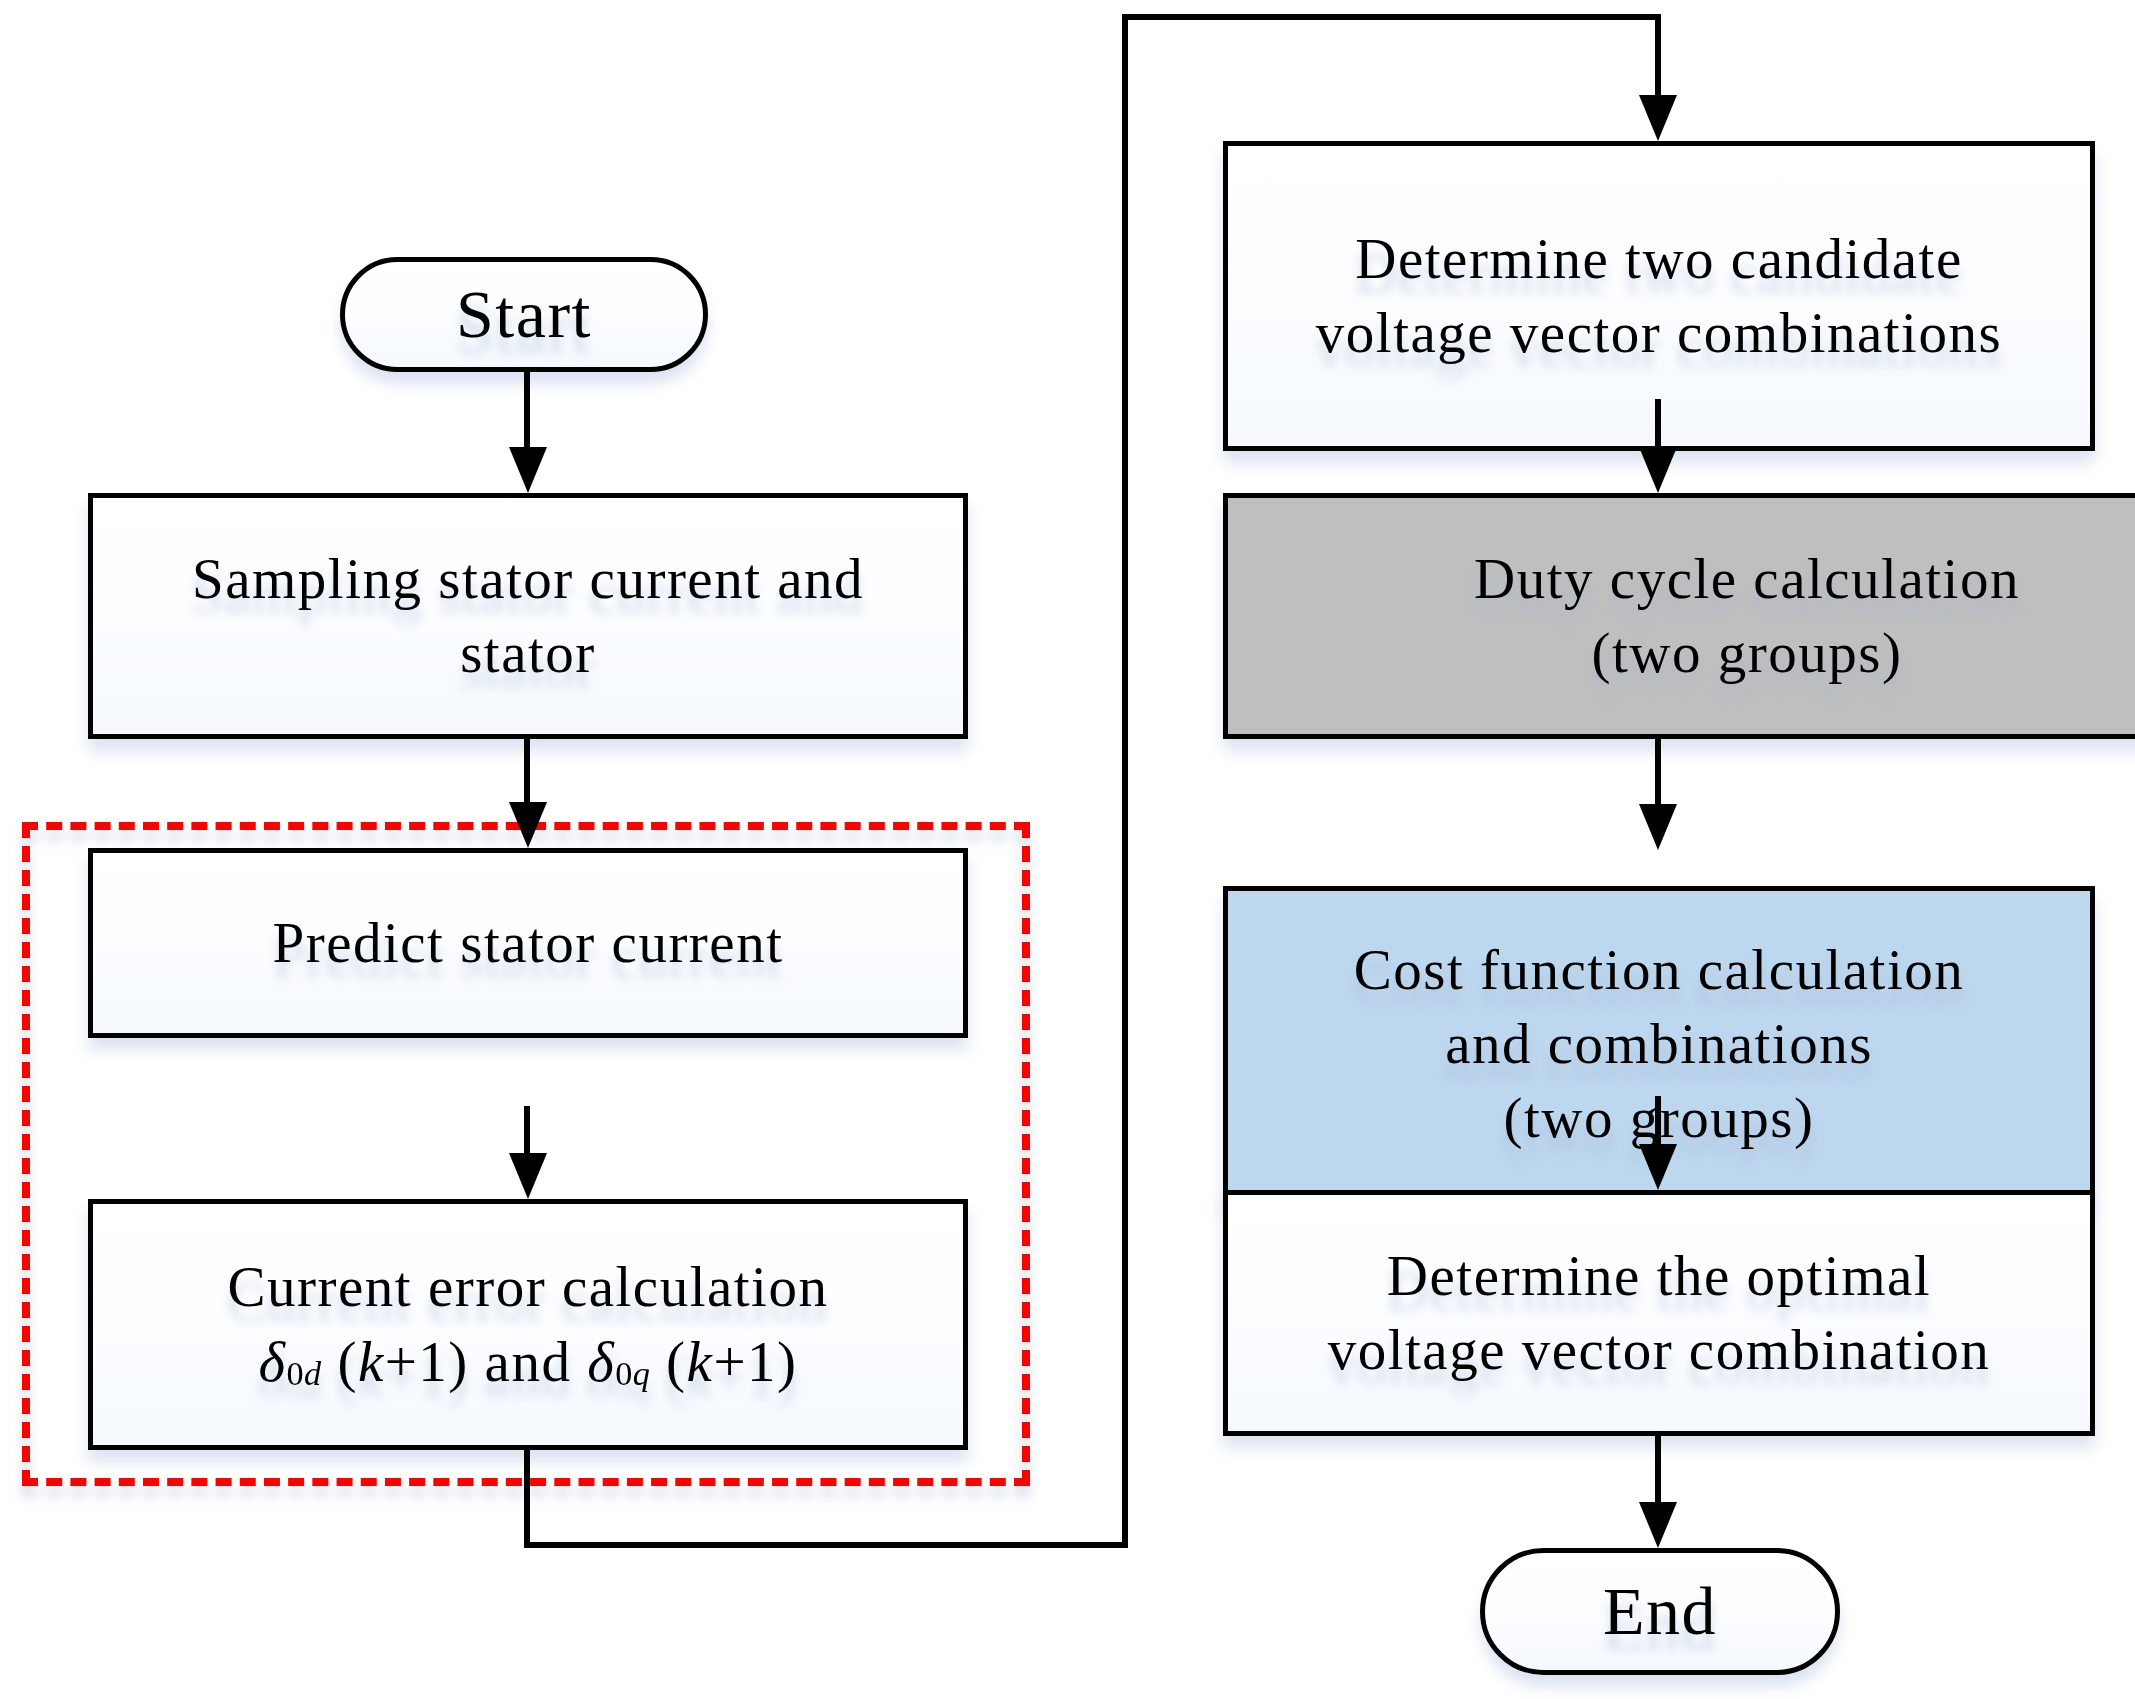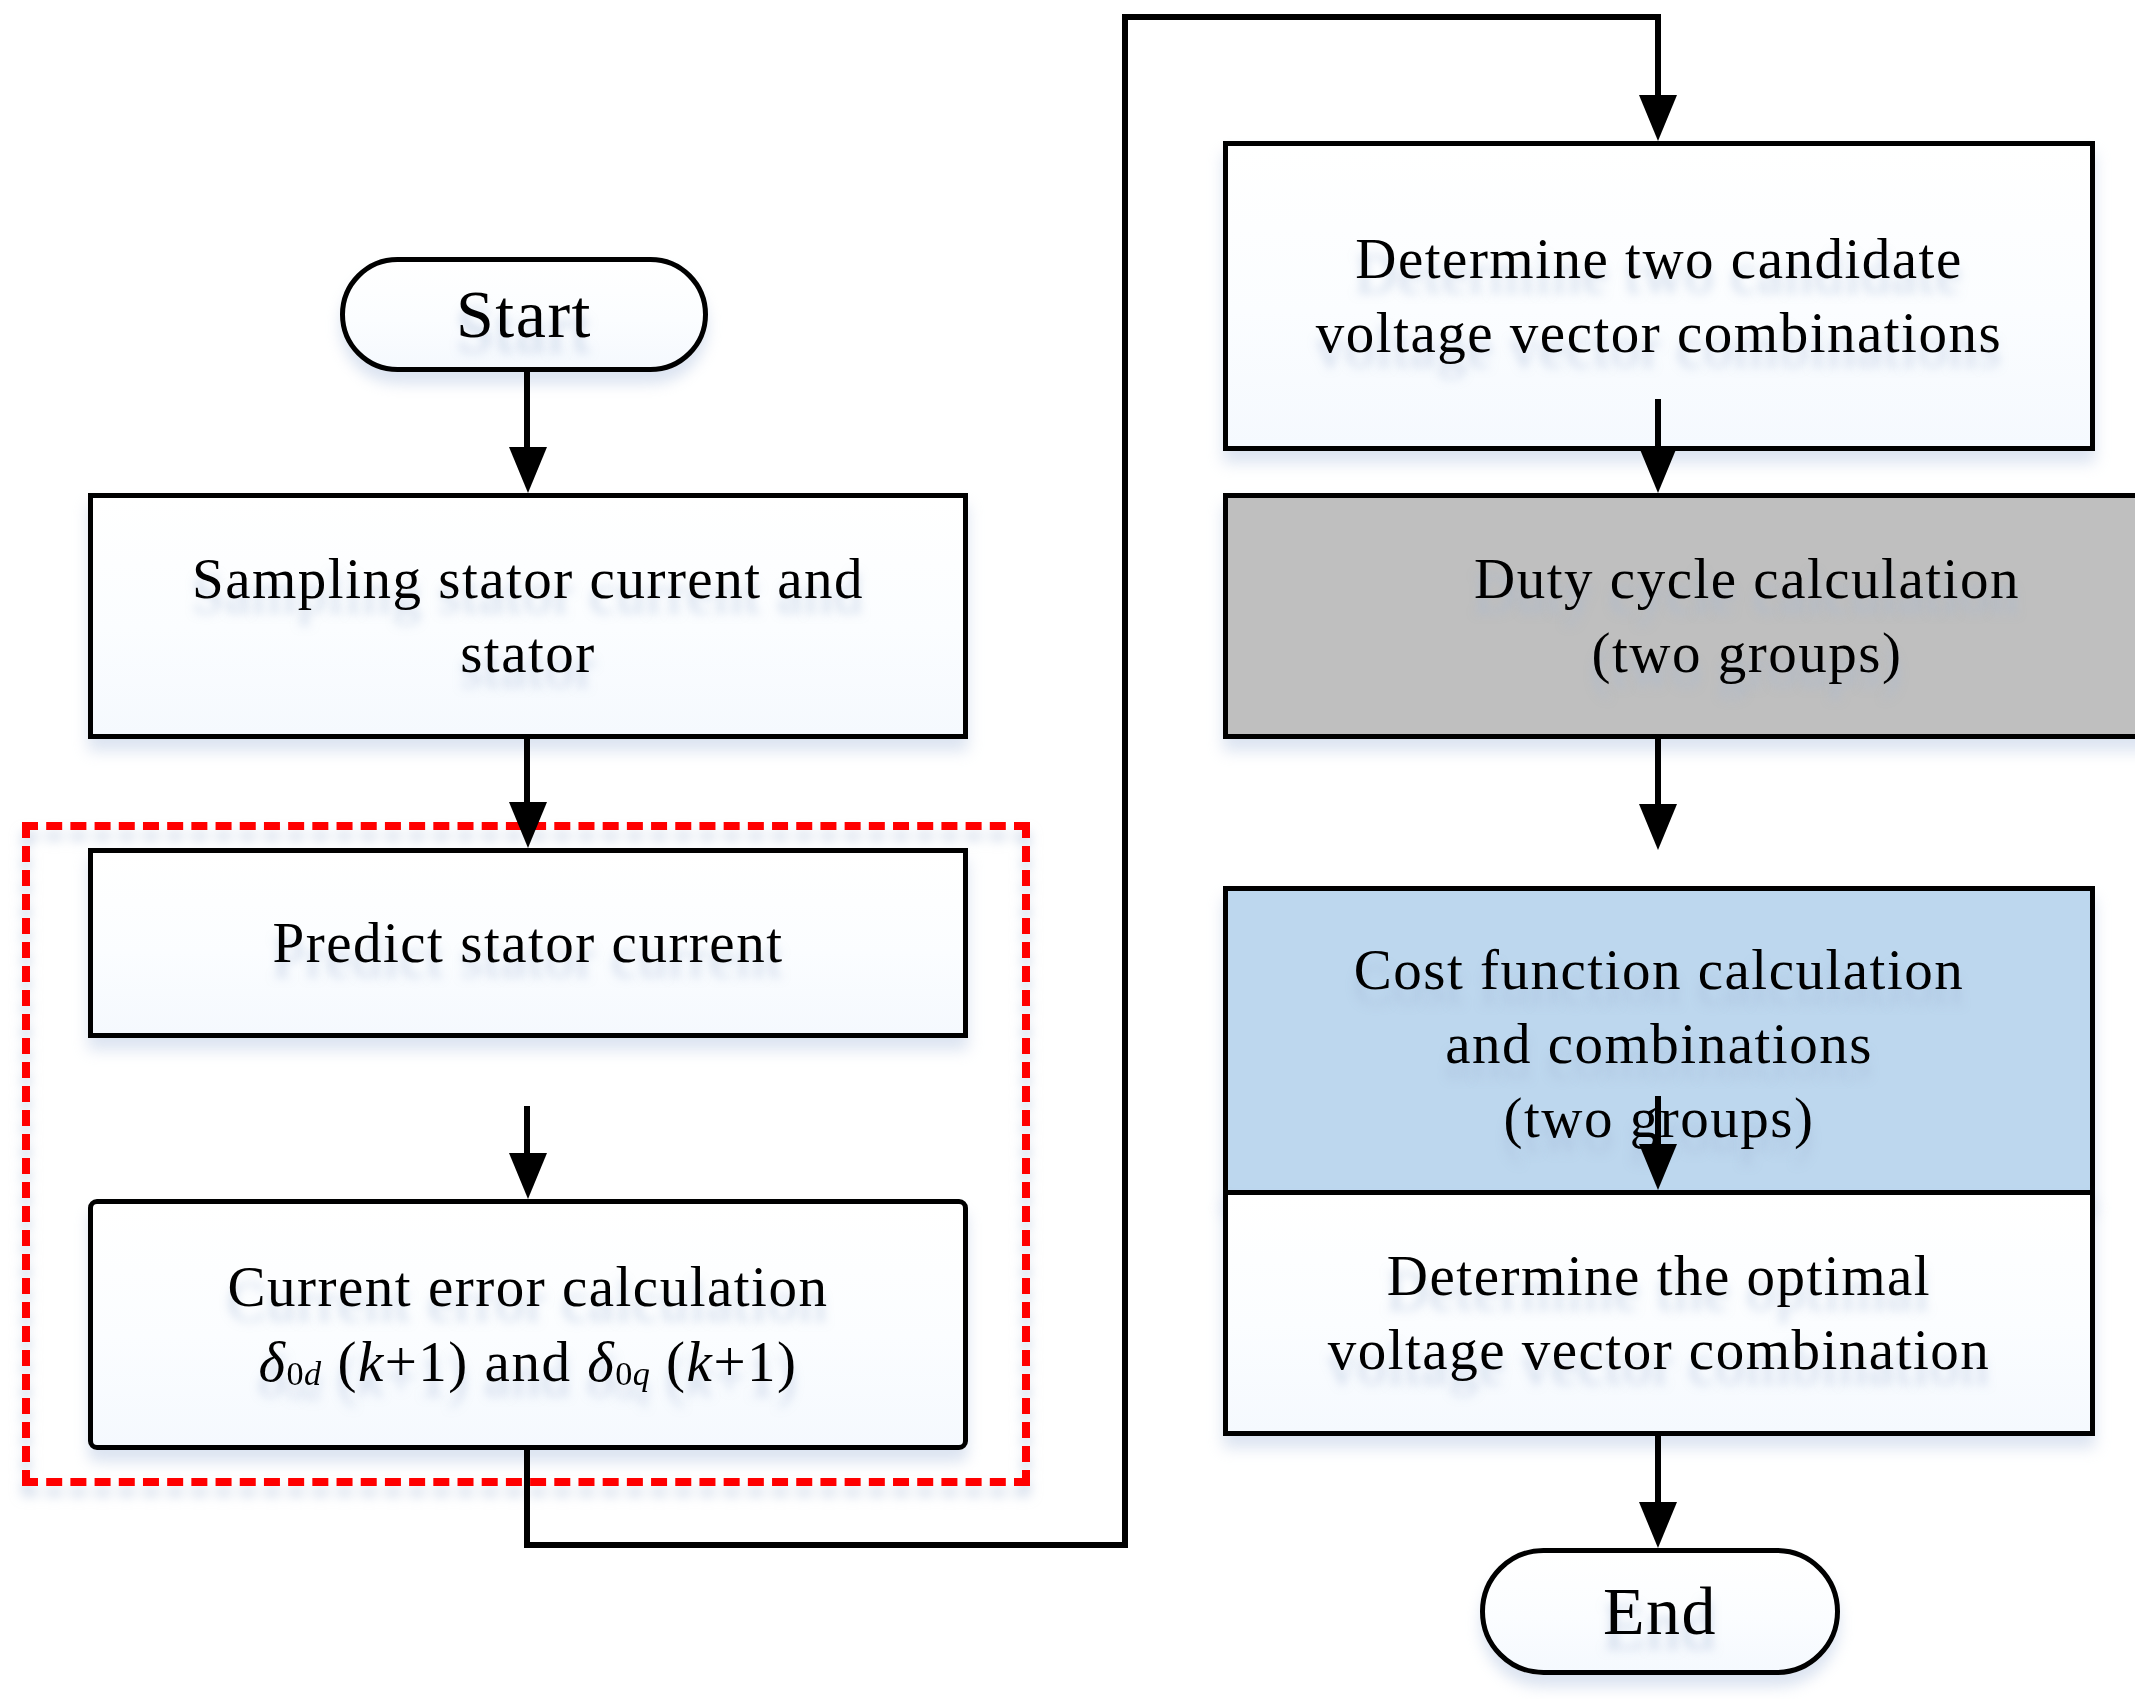--- a/index.html
+++ b/index.html
@@ -62,21 +62,21 @@
 
   <div class="node" style="left:88px;top:493px;width:880px;height:246px;">
     <div>Sampling stator current and</div>
     <div>stator</div>
   </div>
 
   <div class="node" style="left:88px;top:848px;width:880px;height:190px;">
     <div>Predict stator current</div>
   </div>
 
-  <div class="node" style="left:88px;top:1199px;width:880px;height:251px;border-radius:9px;">
+  <div class="node" style="left:88px;top:1199px;width:880px;height:251px;">
     <div>Current error calculation</div>
     <div class="mathline"><span class="seg-i">δ</span><span class="seg-s">0</span><span class="seg-si">d</span><span class="seg-n"> (</span><span class="seg-i">k</span><span class="seg-n">+1) and </span><span class="seg-i">δ</span><span class="seg-s">0</span><span class="seg-si">q</span><span class="seg-n"> (</span><span class="seg-i">k</span><span class="seg-n">+1)</span></div>
   </div>
 
   <div class="node" style="left:1223px;top:141px;width:872px;height:310px;">
     <div>Determine two candidate</div>
     <div>voltage vector combinations</div>
   </div>
 
   <div class="node filled" style="left: 1223px; top: 493px; width: 1048px; height: 246px; background: rgb(191, 191, 191); align-items: center;">

